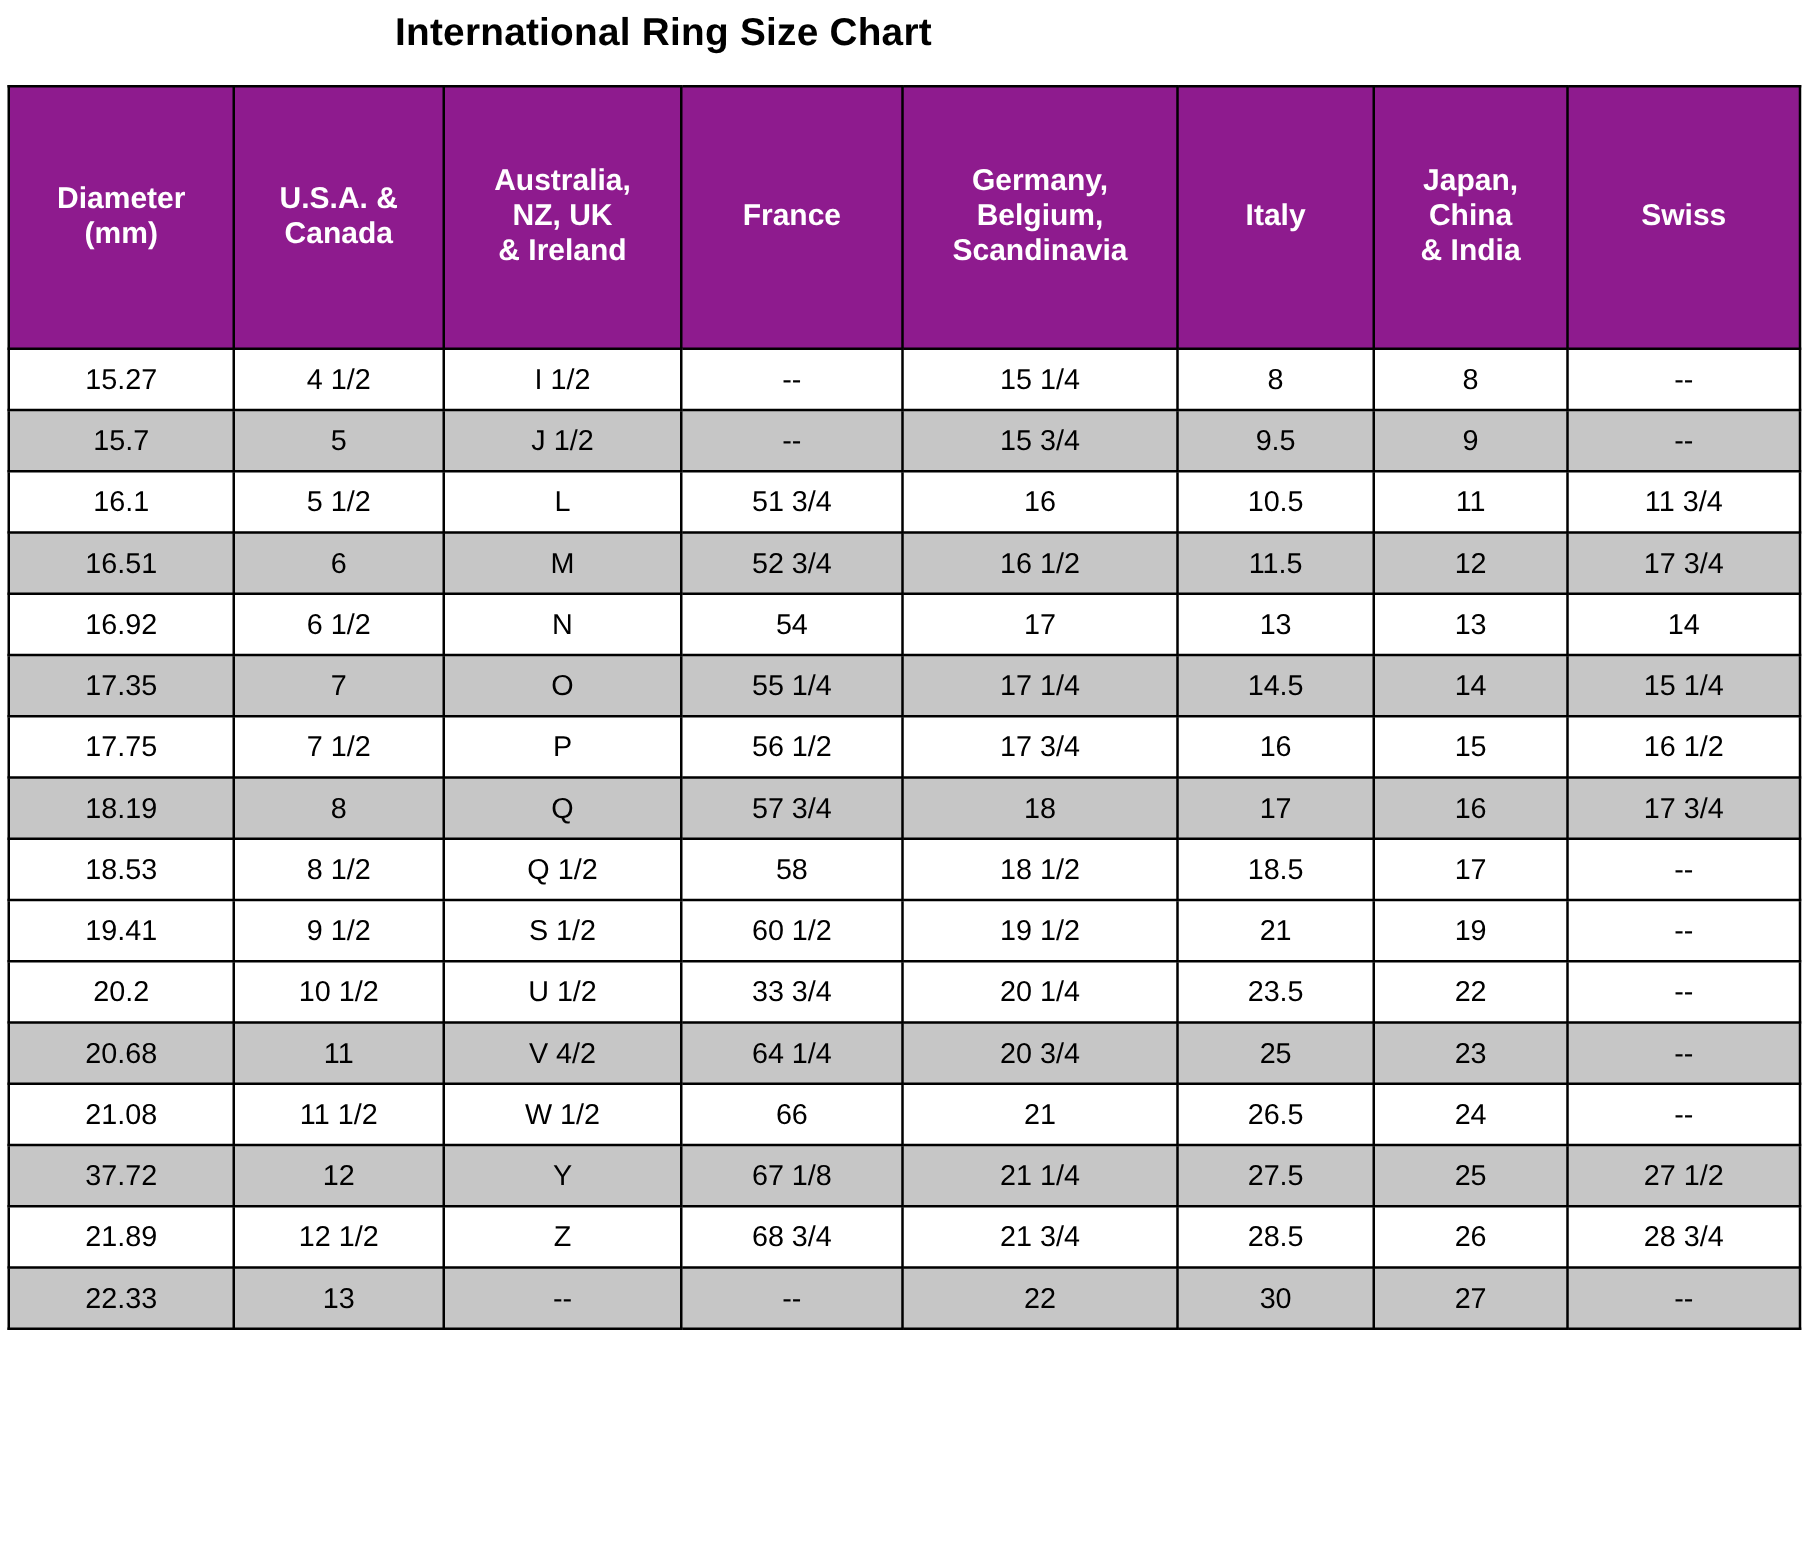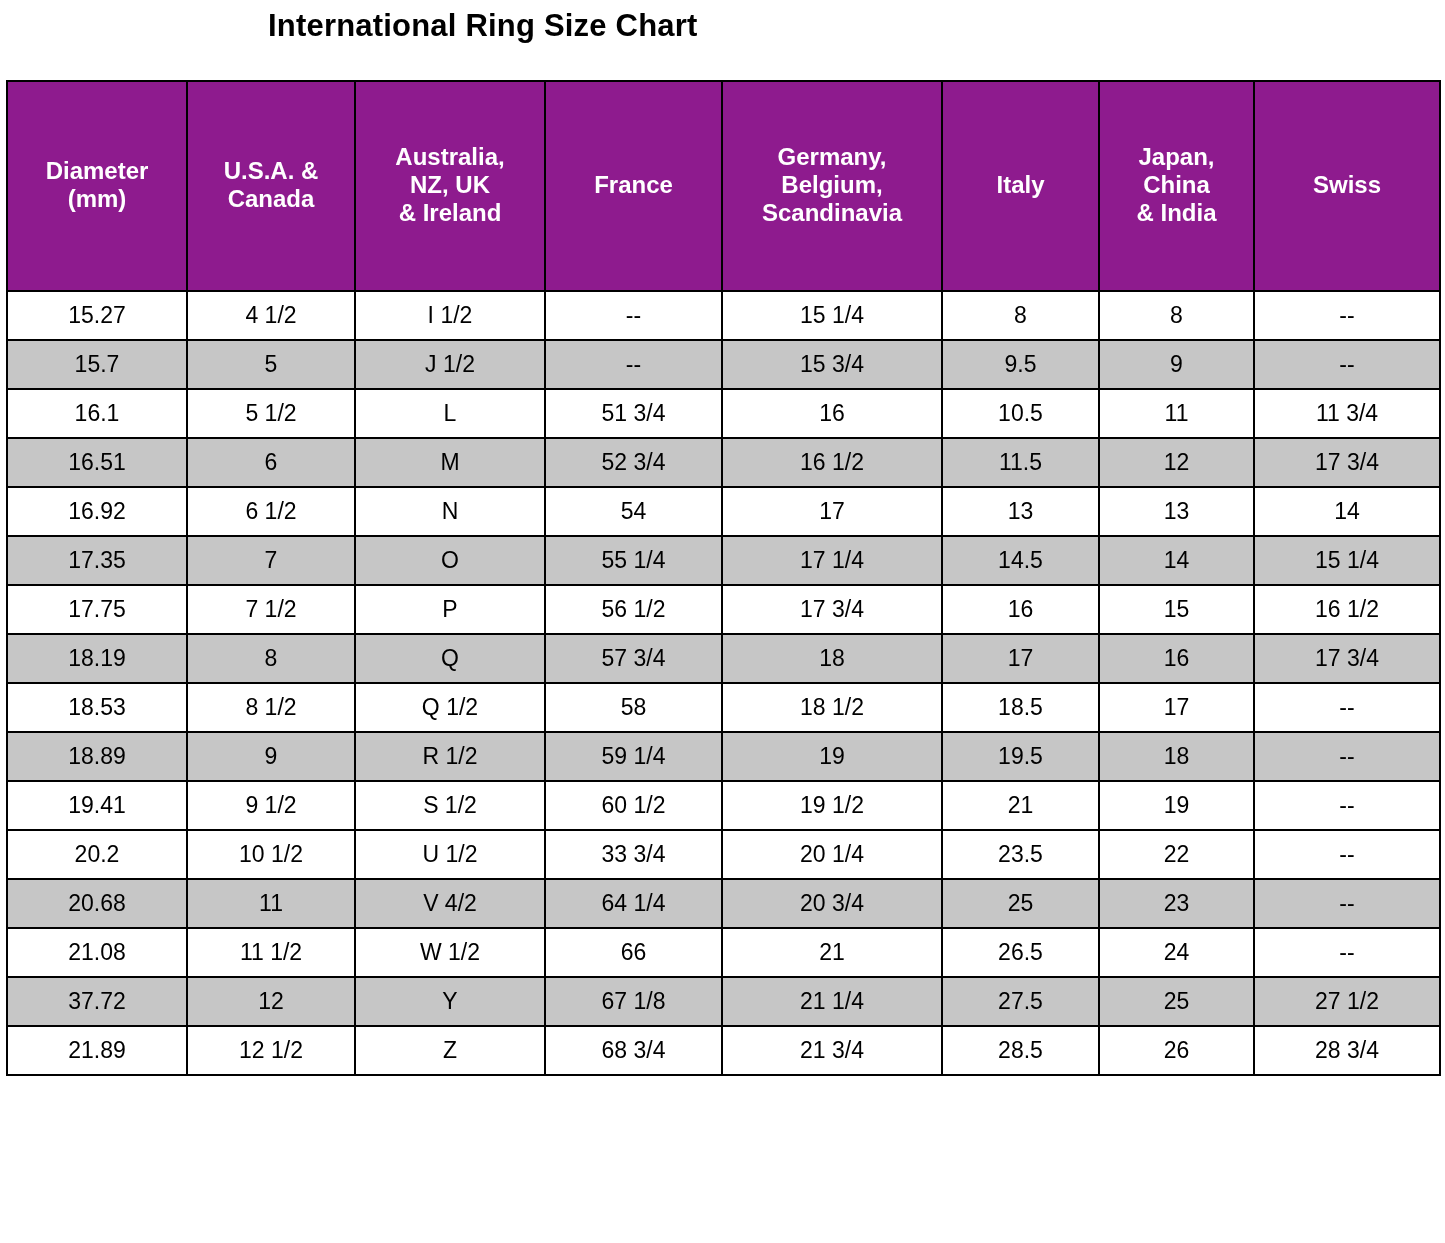--- a/index.html
+++ b/index.html
@@ -19,25 +19,26 @@
     width: 1445px;
     height: 1243px;
     box-sizing: border-box;
   }
   .chart-title {
     font-size: 31px;
     font-weight: bold;
     color: #000000;
     padding: 8px 0 24px 268px;
     letter-spacing: 0.2px;
+    margin-left: 48px;
   }
   table.ring-table {
     border-collapse: collapse;
     width: 1433px;
-    margin: 12px 6px;
+    margin: 0 6px;
     table-layout: fixed;
   }
   table.ring-table th,
   table.ring-table td {
     border: 2px solid #000000;
     text-align: center;
     vertical-align: middle;
     font-size: 23px;
   }
   table.ring-table thead th {
@@ -182,30 +183,20 @@
         <tr>
           <td>18.53</td>
           <td>8 1/2</td>
           <td>Q 1/2</td>
           <td>58</td>
           <td>18 1/2</td>
           <td>18.5</td>
           <td>17</td>
           <td>--</td>
         </tr>
-        <tr class="alt">
-          <td>18.89</td>
-          <td>9</td>
-          <td>R 1/2</td>
-          <td>59 1/4</td>
-          <td>19</td>
-          <td>19.5</td>
-          <td>18</td>
-          <td>--</td>
-        </tr>
         <tr>
           <td>19.41</td>
           <td>9 1/2</td>
           <td>S 1/2</td>
           <td>60 1/2</td>
           <td>19 1/2</td>
           <td>21</td>
           <td>19</td>
           <td>--</td>
         </tr>
@@ -252,16 +243,26 @@
         <tr>
           <td>21.89</td>
           <td>12 1/2</td>
           <td>Z</td>
           <td>68 3/4</td>
           <td>21 3/4</td>
           <td>28.5</td>
           <td>26</td>
           <td>28 3/4</td>
         </tr>
+        <tr class="alt">
+          <td>22.33</td>
+          <td>13</td>
+          <td>--</td>
+          <td>--</td>
+          <td>22</td>
+          <td>30</td>
+          <td>27</td>
+          <td>--</td>
+        </tr>
       </tbody>
   </table>
 
 </div>
 
 </body></html>

